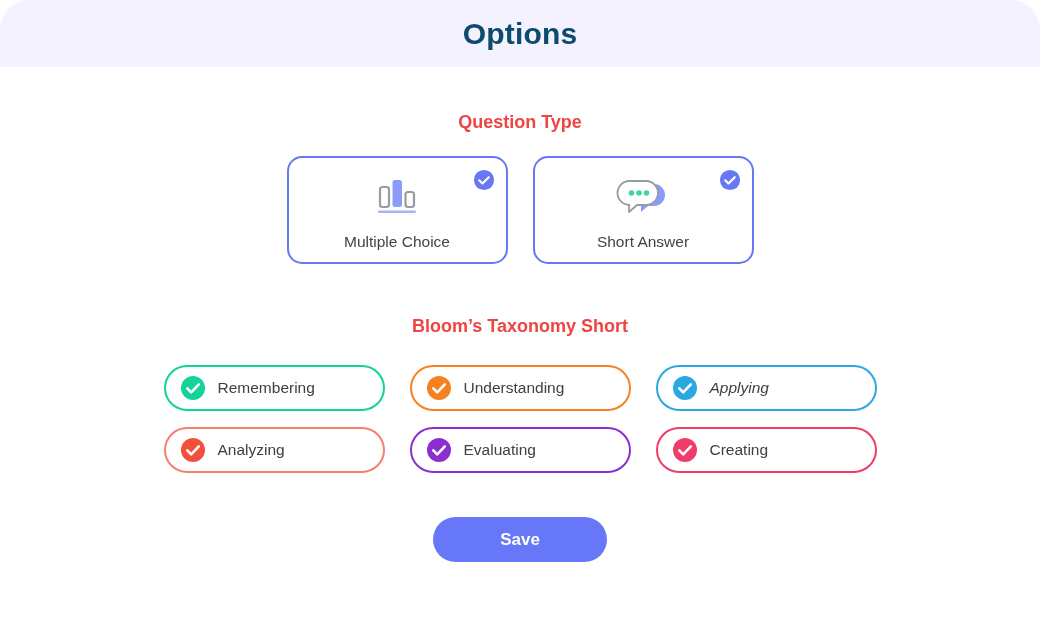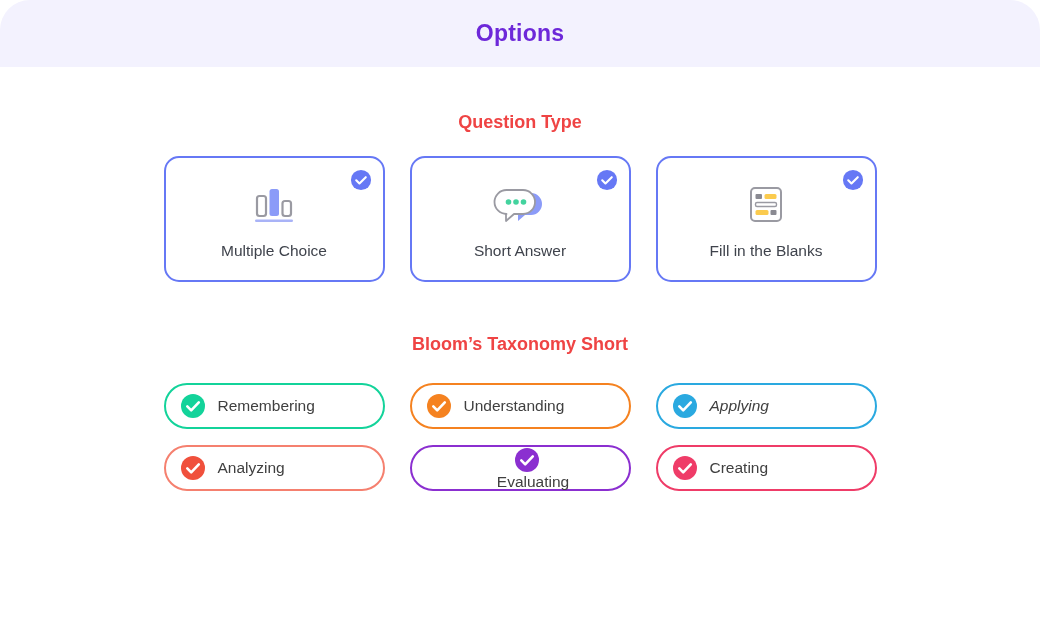--- a/index.html
+++ b/index.html
@@ -26,23 +26,23 @@
 
   
   .header {
     height: 67px;
     background: #f3f2fe;
     display: flex;
     align-items: center;
     justify-content: center;
   }
   .header-title {
-    font-size: 23px;
+    font-size: 30px;
     font-weight: bold;
-    color: #6d28d9;
+    color: #0c4a6e;
     letter-spacing: 0.2px;
   }
 
   
   .body {
     padding: 0;
   }
 
   .section-title {
     text-align: center;
@@ -56,21 +56,21 @@
   
   .cards {
     display: flex;
     justify-content: center;
     gap: 25px;
     margin-top: 23px;
   }
   .card {
     position: relative;
     width: 221px;
-    height: 126px;
+    height: 108px;
     border: 2px solid #6678f5;
     border-radius: 15px;
     background: #ffffff;
     box-sizing: border-box;
     display: flex;
     flex-direction: column;
     align-items: center;
     justify-content: center;
     cursor: pointer;
   }
@@ -193,39 +193,20 @@
             <path d="M27 10 h14 a11 11 0 0 1 0 22 h-6 l-7 6 v-6 h-1 a11 11 0 0 1 0 -22 z" fill="#8b9bf8"></path>
             <path d="M17 7 h16 a12 12 0 0 1 0 24 h-9 l-8 7 v-7 h0.5 a12 12 0 0 1 0 -24 z" fill="#ffffff" stroke="#9a9aa2" stroke-width="1.8" stroke-linejoin="round"></path>
             <circle cx="18.5" cy="19" r="2.8" fill="#43d39e"></circle>
             <circle cx="26" cy="19" r="2.8" fill="#43d39e"></circle>
             <circle cx="33.5" cy="19" r="2.8" fill="#43d39e"></circle>
           </svg>
         </span>
         <span class="card-label">Short Answer</span>
       </div>
 
-      <div class="card">
-        <span class="card-check">
-          <svg viewBox="0 0 24 24" width="22" height="22">
-            <circle cx="12" cy="12" r="11" fill="#6678f5"></circle>
-            <path d="M6.8 12.3 L10.3 15.8 L17.2 8.9" fill="none" stroke="#ffffff" stroke-width="2.3" stroke-linecap="round" stroke-linejoin="round"></path>
-          </svg>
-        </span>
-        <span class="card-icon">
-          <svg viewBox="0 0 44 42" width="44" height="42">
-            <rect x="7" y="4" width="30" height="33" rx="4" fill="#ffffff" stroke="#9a9aa2" stroke-width="2"></rect>
-            <rect x="11.5" y="10" width="6.5" height="5" rx="1" fill="#8a8a92"></rect>
-            <rect x="20.5" y="10" width="12" height="5" rx="1.5" fill="#fbcb4e"></rect>
-            <rect x="11.5" y="18.5" width="21" height="4" rx="1.5" fill="#ffffff" stroke="#9a9aa2" stroke-width="1.4"></rect>
-            <rect x="11.5" y="26" width="13" height="5" rx="1.5" fill="#fbcb4e"></rect>
-            <rect x="26.5" y="26" width="6" height="5" rx="1" fill="#8a8a92"></rect>
-          </svg>
-        </span>
-        <span class="card-label">Fill in the Blanks</span>
-      </div>
 
     </div>
 
     <div class="section-title bloom" style="margin-top:52px;">Bloom’s Taxonomy Short</div>
 
     <div class="bloom-wrap">
 
       <div class="bloom-row">
 
         <div class="pill" style="border-color:#13d39a;">
@@ -265,21 +246,21 @@
         <div class="pill" style="border-color:#f5806f;">
           <span class="pill-check">
             <svg viewBox="0 0 26 26" width="26" height="26">
               <circle cx="13" cy="13" r="12" fill="#f0503c"></circle>
               <path d="M7.3 13.4 L11.2 17.3 L18.8 9.4" fill="none" stroke="#ffffff" stroke-width="2.6" stroke-linecap="round" stroke-linejoin="round"></path>
             </svg>
           </span>
           <span class="pill-label">Analyzing</span>
         </div>
 
-        <div class="pill" style="border-color:#8b2fd0;flex-direction:column;">
+        <div class="pill" style="border-color:#8b2fd0;">
           <span class="pill-check">
             <svg viewBox="0 0 26 26" width="26" height="26">
               <circle cx="13" cy="13" r="12" fill="#8b2fd0"></circle>
               <path d="M7.3 13.4 L11.2 17.3 L18.8 9.4" fill="none" stroke="#ffffff" stroke-width="2.6" stroke-linecap="round" stroke-linejoin="round"></path>
             </svg>
           </span>
           <span class="pill-label">Evaluating</span>
         </div>
 
         <div class="pill" style="border-color:#ef3c68;">
@@ -288,15 +269,18 @@
               <circle cx="13" cy="13" r="12" fill="#ef3c68"></circle>
               <path d="M7.3 13.4 L11.2 17.3 L18.8 9.4" fill="none" stroke="#ffffff" stroke-width="2.6" stroke-linecap="round" stroke-linejoin="round"></path>
             </svg>
           </span>
           <span class="pill-label">Creating</span>
         </div>
 
       </div>
     </div>
 
+    <div class="save-wrap">
+      <button class="save-button">Save</button>
+    </div>
 
   </div>
 </div>
 
 </body></html>

